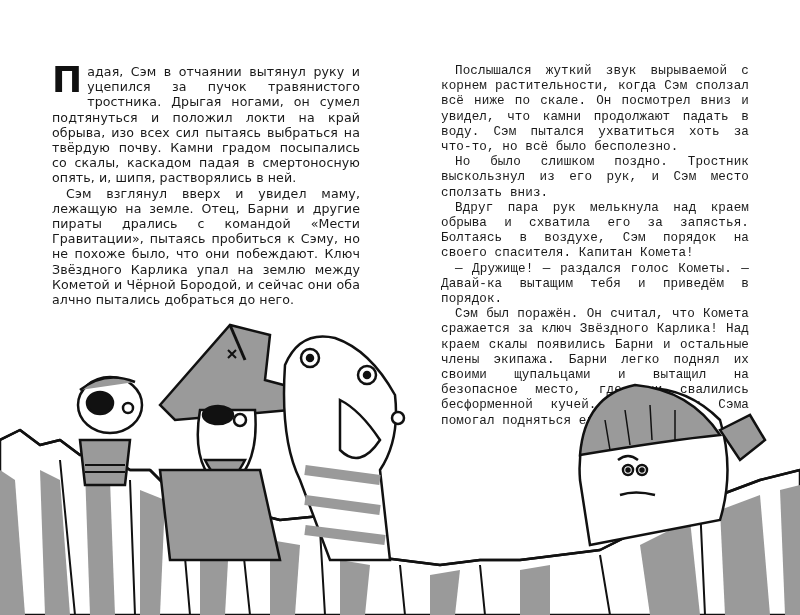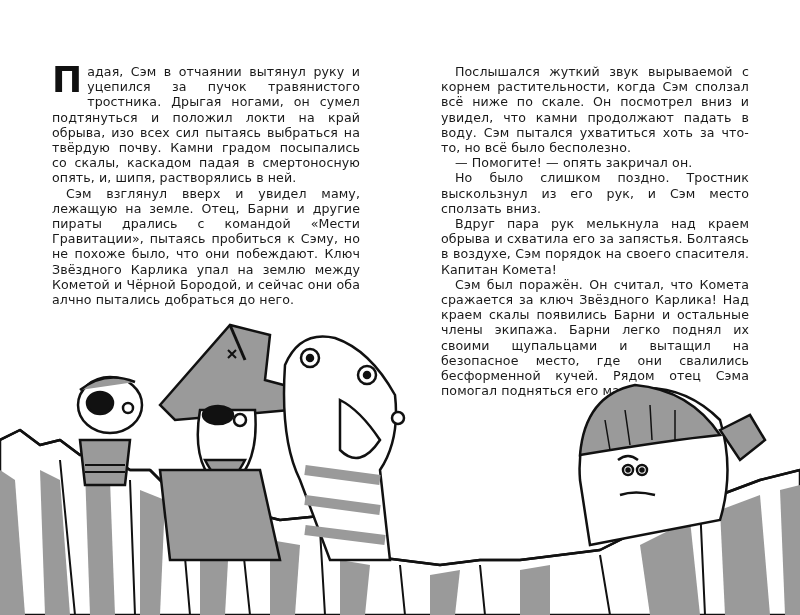--- a/index.html
+++ b/index.html
@@ -9,21 +9,21 @@
   }
   .page { position: absolute; top: 0; height: 615px; width: 400px; }
   .page-left { left: 0; }
   .page-right { left: 400px; }
   .column {
     position: absolute; top: 64px; width: 308px;
     font-size: 12.6px; line-height: 15.2px; text-align: justify; letter-spacing: 0.1px;
     hyphens: manual;
   }
   .page-left .column { left: 52px; }
-  .page-right .column { left: 41px; }
+  .page-right .column { left: 41px; font-family: Liberation Mono, monospace; }
   .column p { margin: 0; text-indent: 14px; }
   .column p.first { text-indent: 0; }
   .dropcap {
     float: left; font-family: "DejaVu Sans", sans-serif; font-weight: bold;
     font-size: 36px; line-height: 28px; height: 29px; margin: 2px 5px 0 0; color: #111;
   }
   .illustration { position: absolute; left: 0; top: 300px; width: 800px; height: 315px; }
   svg { display: block; }
 </style>
 </head>
@@ -32,23 +32,23 @@
 <div class="page page-left">
   <div class="column">
     <p class="first"><span class="dropcap">П</span><span>адая, Сэм в отчаянии вытянул руку и уце­пился за пучок травянистого тростника. Дры­гая ногами, он сумел подтянуться и положил локти на край обрыва, изо всех сил пытаясь выбраться на твёрдую почву. Камни градом по­сыпались со скалы, каскадом падая в смертонос­ную опять, и, шипя, растворялись в ней.</span></p>
     <p>Сэм взглянул вверх и увидел маму, лежащую на земле. Отец, Барни и другие пираты дрались с командой «Мести Гравитации», пытаясь про­биться к Сэму, но не похоже было, что они по­беждают. Ключ Звёздного Карлика упал на зем­лю между Кометой и Чёрной Бородой, и сейчас они оба алчно пытались добраться до него.</p>
   </div>
 </div>
 
 <div class="page page-right">
   <div class="column">
     <p>Послышался жуткий звук вырываемой с корнем растительности, когда Сэм сползал всё ниже по скале. Он посмотрел вниз и увидел, что камни продолжают падать в воду. Сэм пытался ухва­титься хоть за что-то, но всё было бесполезно.</p>
-    <p>— Помогите! — опять закричал он.</p>
     <p>Но было слишком поздно. Тростник выскольз­нул из его рук, и Сэм место сползать вниз.</p>
     <p>Вдруг пара рук мелькнула над краем обрыва и схватила его за запястья. Болтаясь в воздухе, Сэм порядок на своего спасителя. Капитан Комета!</p>
+    <p>— Дружище! — раздался голос Кометы. — Давай-ка вытащим тебя и приведём в порядок.</p>
     <p>Сэм был поражён. Он считал, что Комета сражается за ключ Звёздного Карлика! Над кра­ем скалы появились Барни и остальные члены экипажа. Барни легко поднял их своими щупаль­цами и вытащил на безопасное место, где они свалились бесформенной кучей. Рядом отец Сэма помогал подняться его маме.</p>
   </div>
 </div>
 
 <div class="illustration">
   <svg width="800" height="315" viewBox="0 300 800 315" xmlns="http://www.w3.org/2000/svg">
 
     <g stroke="#111" stroke-width="2.5" stroke-linejoin="round">
       <path d="M0 440 L20 430 L40 445 L60 440 L80 455 L100 450 L130 470 L150 470 L170 490 L210 500 L240 510 L280 520 L330 515 L360 555 L400 560 L440 565 L480 560 L520 560 L560 555 L600 550 L640 530 L680 510 L720 495 L760 480 L800 470 L800 615 L0 615 Z" fill="#ffffff"></path>
       <path d="M0 470 L15 480 L25 615 L0 615 Z" fill="#9a9a9a" stroke="none"></path>

